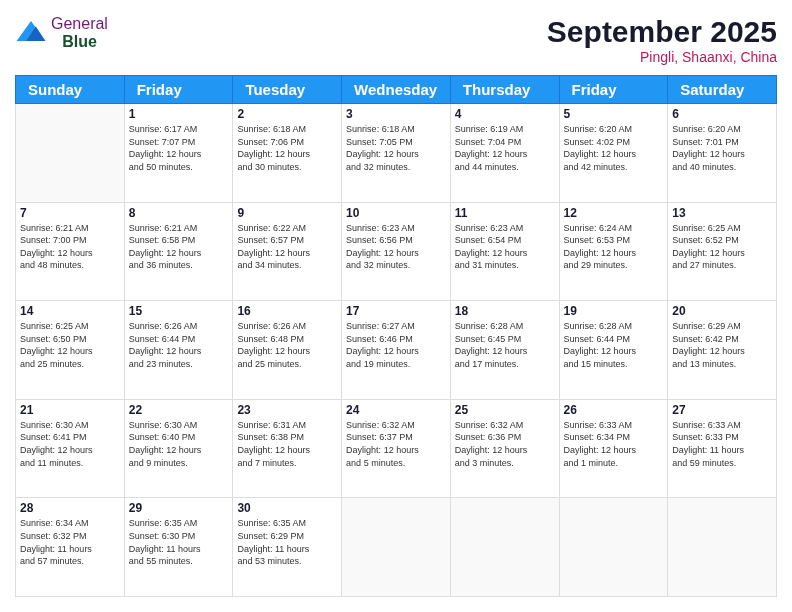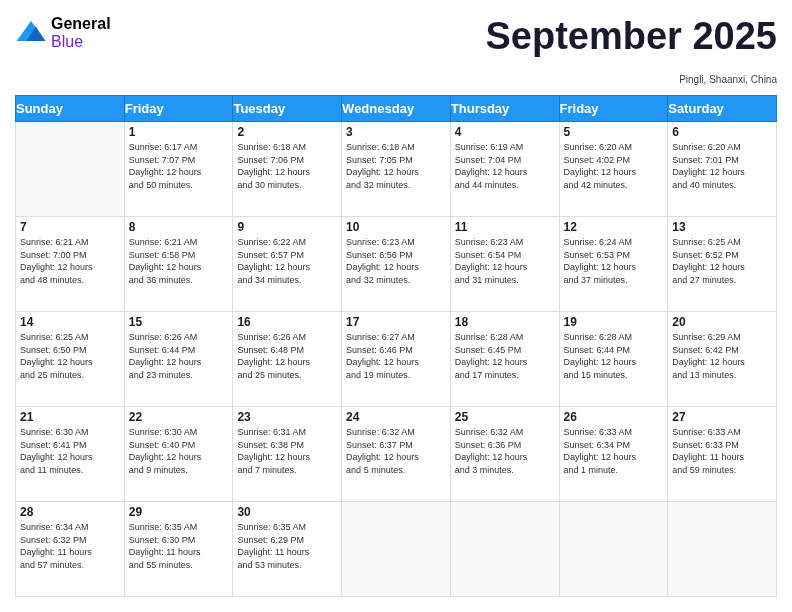--- a/index.html
+++ b/index.html
@@ -29,42 +29,41 @@
       gap: 4px;
     }
     .logo-icon {
       width: 32px;
       height: 32px;
     }
     .title-section {
       text-align: right;
     }
     .month-title {
-      font-size: 38px;
+      font-size: 30px;
       font-weight: bold;
       color: #1a1a2e;
     }
     .location {
-      font-size: 10px;
-      color: #404040;
-      margin-top: 16px;
+      font-size: 14px;
+      color: #be185d;
     }
     .calendar {
       flex: 1;
       border: 1px solid #ccc;
       border-collapse: collapse;
       width: 100%;
       table-layout: fixed;
     }
     .calendar th {
       background: #2196F3;
       color: #fff;
-      font-size: 13px;
+      font-size: 15px;
       font-weight: bold;
-      padding: 5px 0;
+      padding: 5px 12px;
       text-align: left;
       border: 1px solid #1976D2;
     }
     .calendar td {
       vertical-align: top;
       border: 1px solid #ddd;
       padding: 3px 4px;
       font-size: 9.5px;
       color: #333;
       height: 82px;
@@ -88,22 +87,22 @@
 <body>
 
 <div class="page">
   <div class="header">
     <div class="logo">
       <svg class="logo-icon" viewBox="0 0 40 40">
         <polygon points="20,5 38,30 2,30" fill="#2196F3"></polygon>
         <polygon points="26,12 38,30 14,30" fill="#1565C0"></polygon>
       </svg>
       <div>
-        <div style="font-size:16px;font-weight:bold;color:#000000;">General</div>
-        <div style="font-size:16px;font-weight:normal;color:#6d28d9;">Blue</div>
+        <div style="font-size:16px;font-weight:normal;color:#701a75;">General</div>
+        <div style="font-size:16px;font-weight:bold;color:#14532d;text-align:center;">Blue</div>
       </div>
     </div>
     <div class="title-section">
       <div class="month-title">September 2025</div>
       <div class="location">Pingli, Shaanxi, China</div>
     </div>
   </div>
 
   <table class="calendar">
     <thead>
@@ -197,21 +196,21 @@
             <div class="cell-text">Sunrise: 6:23 AM</div>
             <div class="cell-text">Sunset: 6:54 PM</div>
             <div class="cell-text">Daylight: 12 hours</div>
             <div class="cell-text">and 31 minutes.</div>
           </td>
           <td>
             <div class="day-num">12</div>
             <div class="cell-text">Sunrise: 6:24 AM</div>
             <div class="cell-text">Sunset: 6:53 PM</div>
             <div class="cell-text">Daylight: 12 hours</div>
-            <div class="cell-text">and 37 minutes.</div>
+            <div class="cell-text">and 29 minutes.</div>
           </td>
           <td>
             <div class="day-num">13</div>
             <div class="cell-text">Sunrise: 6:25 AM</div>
             <div class="cell-text">Sunset: 6:52 PM</div>
             <div class="cell-text">Daylight: 12 hours</div>
             <div class="cell-text">and 27 minutes.</div>
           </td>
         </tr>
         <tr>

